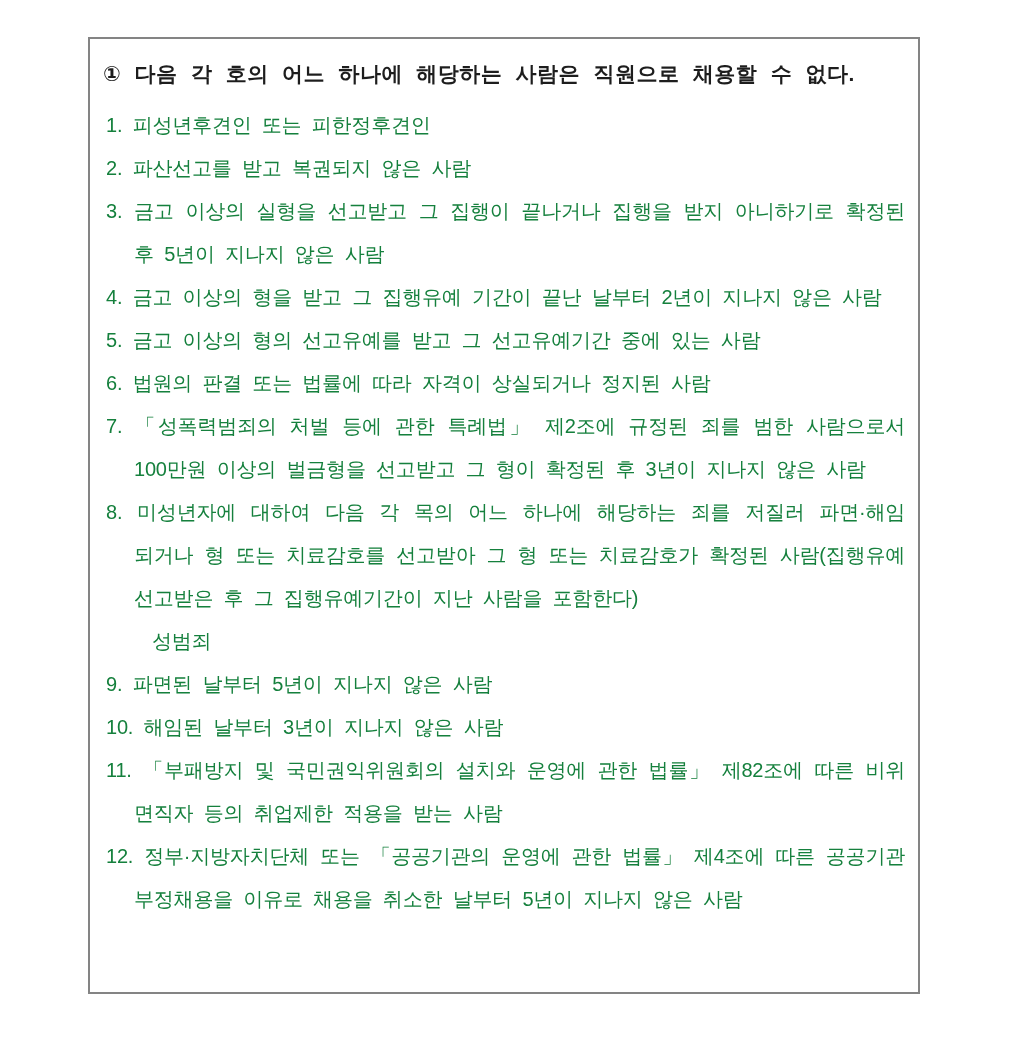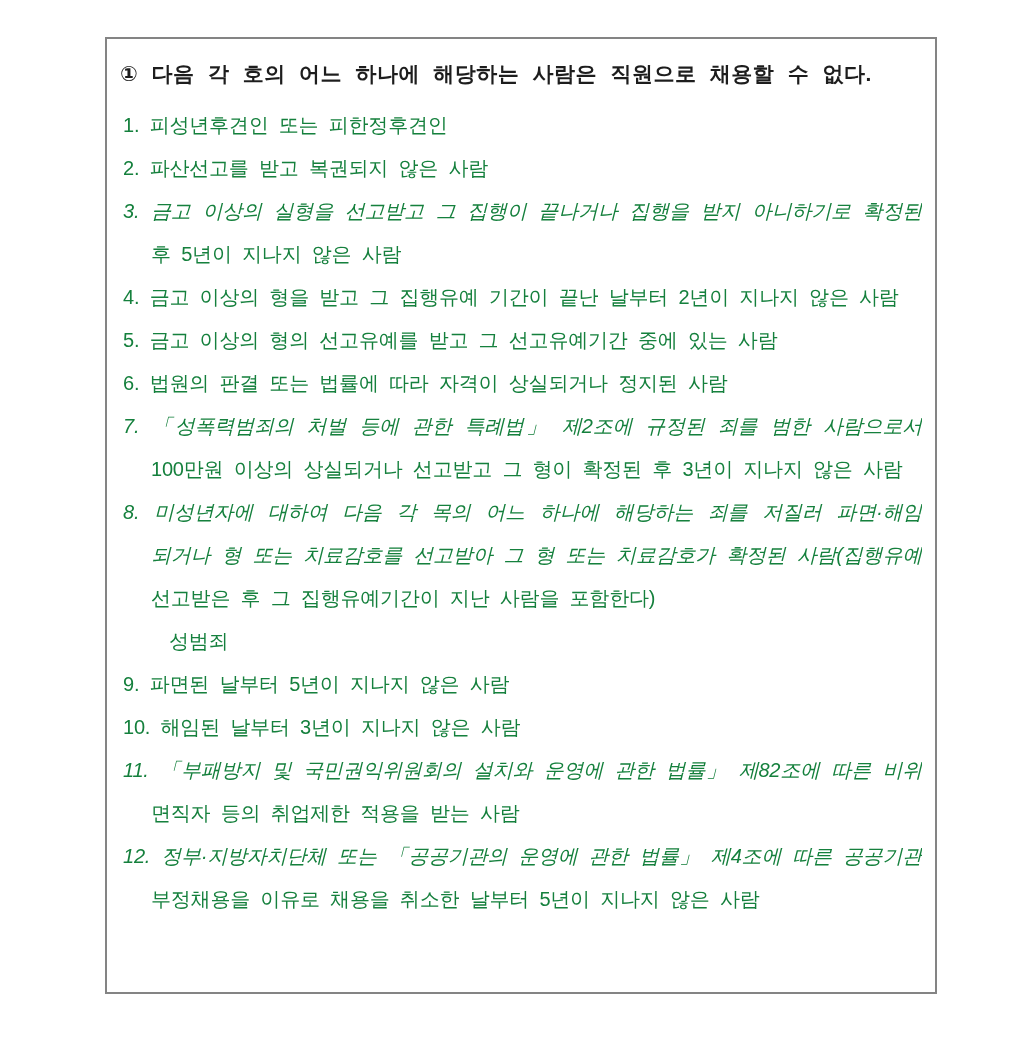--- a/index.html
+++ b/index.html
@@ -12,21 +12,21 @@
   }
   .page {
     position: relative;
     width: 1028px;
     height: 1040px;
     background: #ffffff;
     overflow: hidden;
   }
   .doc-box {
     position: absolute;
-    left: 105px;
+    left: 88px;
     top: 37px;
     width: 832px;
     height: 957px;
     box-sizing: border-box;
     border: 2px solid #848484;
     background: #ffffff;
     padding: 20px 13px 13px 13px;
     color: #262626;
   }
   .doc-heading {
@@ -49,21 +49,20 @@
     letter-spacing: -0.2px;
     word-spacing: 5px;
     white-space: nowrap;
     overflow: hidden;
     color: #15803d;
   }
   .line.justify {
     white-space: normal;
     text-align: justify;
     text-align-last: justify;
-    font-style: italic;
     -moz-text-align-last: justify;
   }
   
   .line.first  { padding-left: 3px; }   
   .line.cont   { padding-left: 31px; }  
   .line.sub.first { padding-left: 11px; }  
   .line.sub.cont  { padding-left: 49px; }  
   .label {
     display: inline;
   }
@@ -76,21 +75,21 @@
     <div class="doc-heading">① 다음 각 호의 어느 하나에 해당하는 사람은 직원으로 채용할 수 없다.</div>
     <div class="doc-body">
         <div class="line first"><span class="label">1.</span><span> 피성년후견인 또는 피한정후견인</span></div>
         <div class="line first"><span class="label">2.</span><span> 파산선고를 받고 복권되지 않은 사람</span></div>
         <div class="line first justify"><span class="label">3.</span><span> 금고 이상의 실형을 선고받고 그 집행이 끝나거나 집행을 받지 아니하기로 확정된</span></div>
         <div class="line cont">후 5년이 지나지 않은 사람</div>
         <div class="line first"><span class="label">4.</span><span> 금고 이상의 형을 받고 그 집행유예 기간이 끝난 날부터 2년이 지나지 않은 사람</span></div>
         <div class="line first"><span class="label">5.</span><span> 금고 이상의 형의 선고유예를 받고 그 선고유예기간 중에 있는 사람</span></div>
         <div class="line first"><span class="label">6.</span><span> 법원의 판결 또는 법률에 따라 자격이 상실되거나 정지된 사람</span></div>
         <div class="line first justify"><span class="label">7.</span><span> 「성폭력범죄의 처벌 등에 관한 특례법」 제2조에 규정된 죄를 범한 사람으로서</span></div>
-        <div class="line cont">100만원 이상의 상실되거나 선고받고 그 형이 확정된 후 3년이 지나지 않은 사람</div>
+        <div class="line cont">100만원 이상의 벌금형을 선고받고 그 형이 확정된 후 3년이 지나지 않은 사람</div>
         <div class="line first justify"><span class="label">8.</span><span> 미성년자에 대하여 다음 각 목의 어느 하나에 해당하는 죄를 저질러 파면·해임</span></div>
         <div class="line cont justify">되거나 형 또는 치료감호를 선고받아 그 형 또는 치료감호가 확정된 사람(집행유예를</div>
         <div class="line cont">선고받은 후 그 집행유예기간이 지난 사람을 포함한다)</div>
         <div class="line cont sub">성범죄</div>
         <div class="line first"><span class="label">9.</span><span> 파면된 날부터 5년이 지나지 않은 사람</span></div>
         <div class="line first"><span class="label">10.</span><span> 해임된 날부터 3년이 지나지 않은 사람</span></div>
         <div class="line first justify"><span class="label">11.</span><span> 「부패방지 및 국민권익위원회의 설치와 운영에 관한 법률」 제82조에 따른 비위</span></div>
         <div class="line cont">면직자 등의 취업제한 적용을 받는 사람</div>
         <div class="line first justify"><span class="label">12.</span><span> 정부·지방자치단체 또는 「공공기관의 운영에 관한 법률」 제4조에 따른 공공기관이</span></div>
         <div class="line cont">부정채용을 이유로 채용을 취소한 날부터 5년이 지나지 않은 사람</div>

